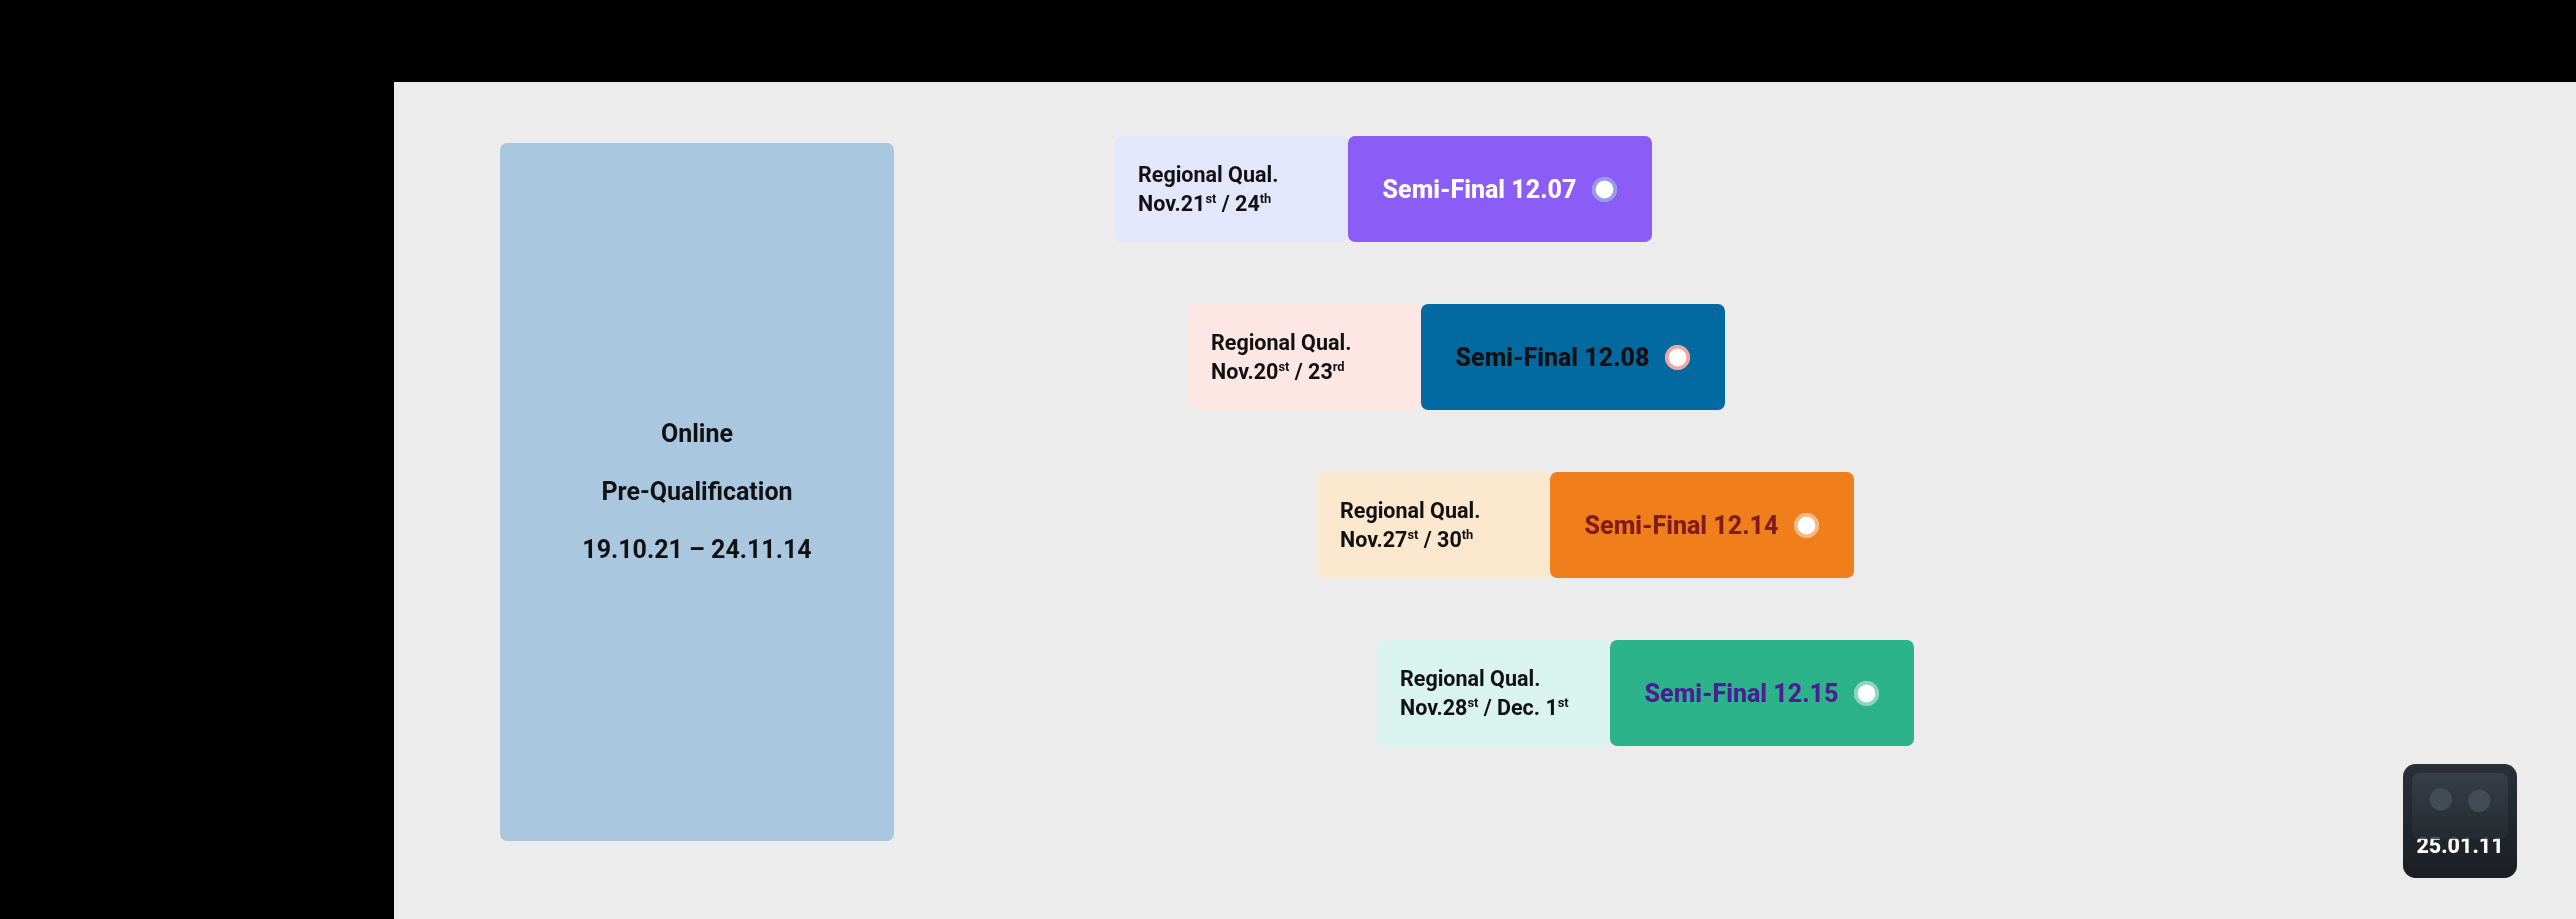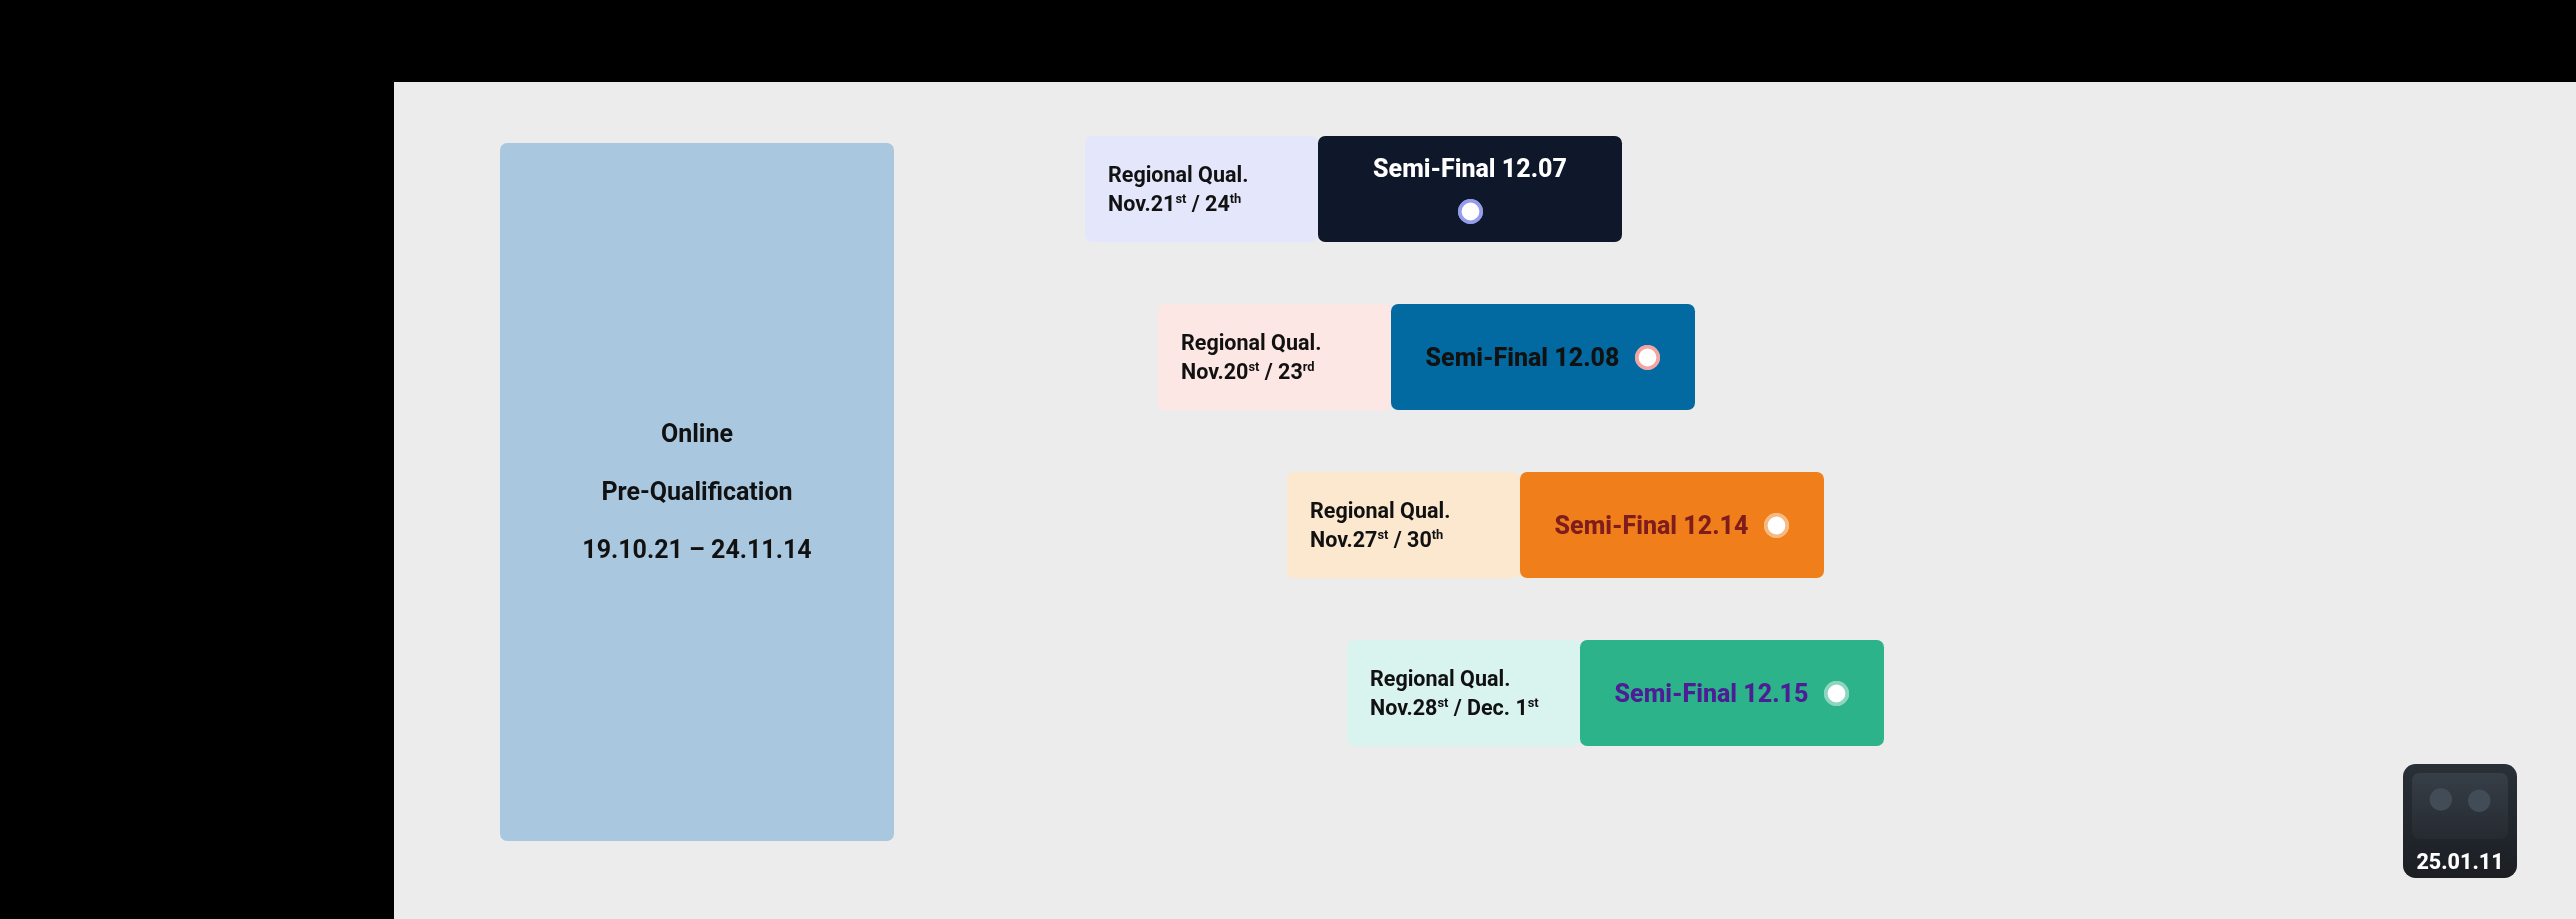--- a/index.html
+++ b/index.html
@@ -50,20 +50,21 @@
     border-radius: 7.2px;
     padding: 18px 23px;
     display: flex;
     flex-direction: column;
     justify-content: center;
     min-width: 233px;
     font-weight: 700;
     font-size: 21.5px;
     color: #111;
     line-height: 1.35;
+    margin-left: 30px;
   }
   .qual .date sup { font-size: 0.6em; vertical-align: super; }
   .semi {
     border-radius: 7.2px;
     display: flex;
     align-items: center;
     justify-content: center;
     padding: 0 29px;
     min-width: 304px;
     font-weight: 800;
@@ -73,21 +74,21 @@
   }
   .dot {
     width: 25px;
     height: 25px;
     border-radius: 50%;
     background: #fff;
     flex: 0 0 25px;
   }
   
   .row1 .qual { background: #e4e7fb; }
-  .row1 .semi { background: #0f172a; color: #fff; flex-direction: column; }
+  .row1 .semi { background: #8b5cf6; color: #fff; }
   .row1 .dot  { box-shadow: 0 0 0 3.6px rgba(58,74,224,0.55) inset; }
 
   .row2 .qual { background: #fde7e4; }
   .row2 .semi { background: #0369a1; color: #111; }
   .row2 .dot  { box-shadow: 0 0 0 3.6px rgba(238,90,84,0.55) inset; }
 
   .row3 .qual { background: #fbe8cf; }
   .row3 .semi { background: #f07f1b; color: #7f1d1d; }
   .row3 .dot  { box-shadow: 0 0 0 3.6px rgba(240,127,27,0.55) inset; }
 
@@ -109,21 +110,21 @@
     width: 114px;
     height: 114px;
     border-radius: 12.5px;
     background: linear-gradient(180deg,#2a3038 0%, #1b1f24 100%);
     display: flex;
     align-items: flex-end;
     justify-content: center;
     color: #fff;
     font-weight: 800;
     font-size: 21.5px;
-    padding-bottom: 4px;
+    padding-bottom: 20px;
     position: absolute;
   }
   .final::before {
     
     content: "";
     position: absolute;
     inset: 9px 9px 39px 9px;
     background:
       radial-gradient(circle at 30% 40%, #4a5560 0 10.7px, transparent 11.6px),
       radial-gradient(circle at 70% 42%, #4a5560 0 10.7px, transparent 11.6px),

